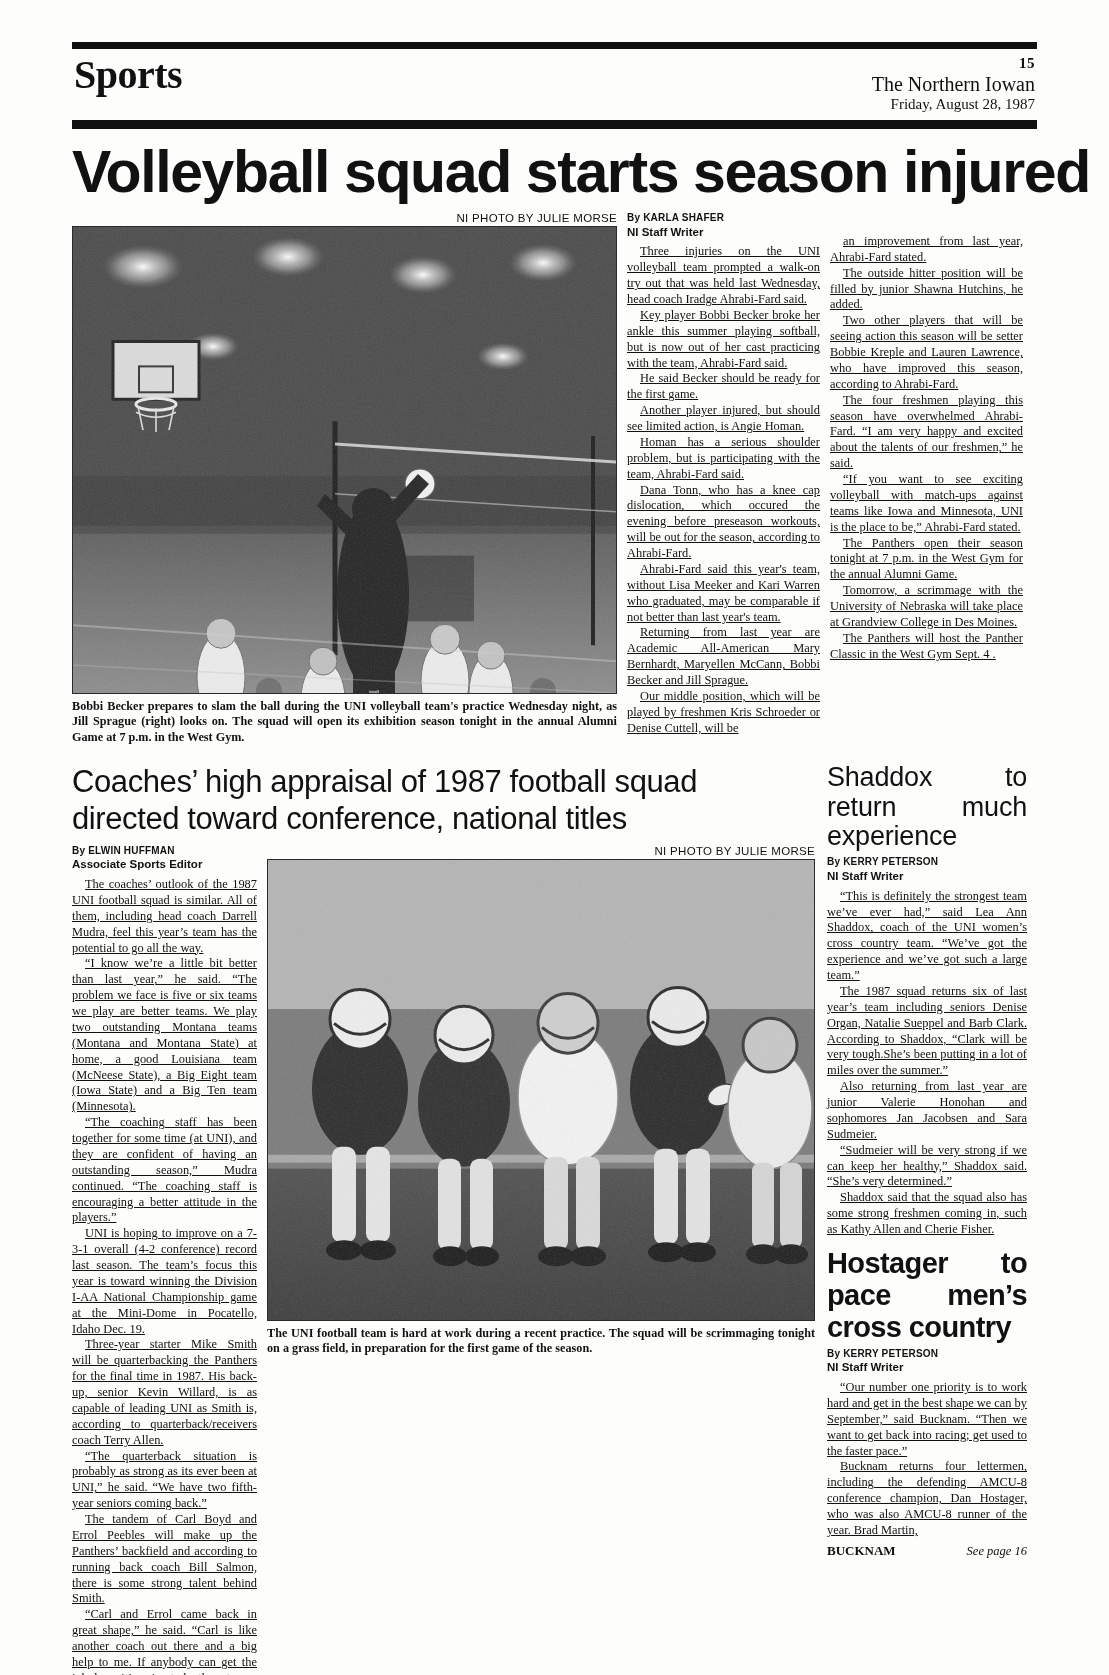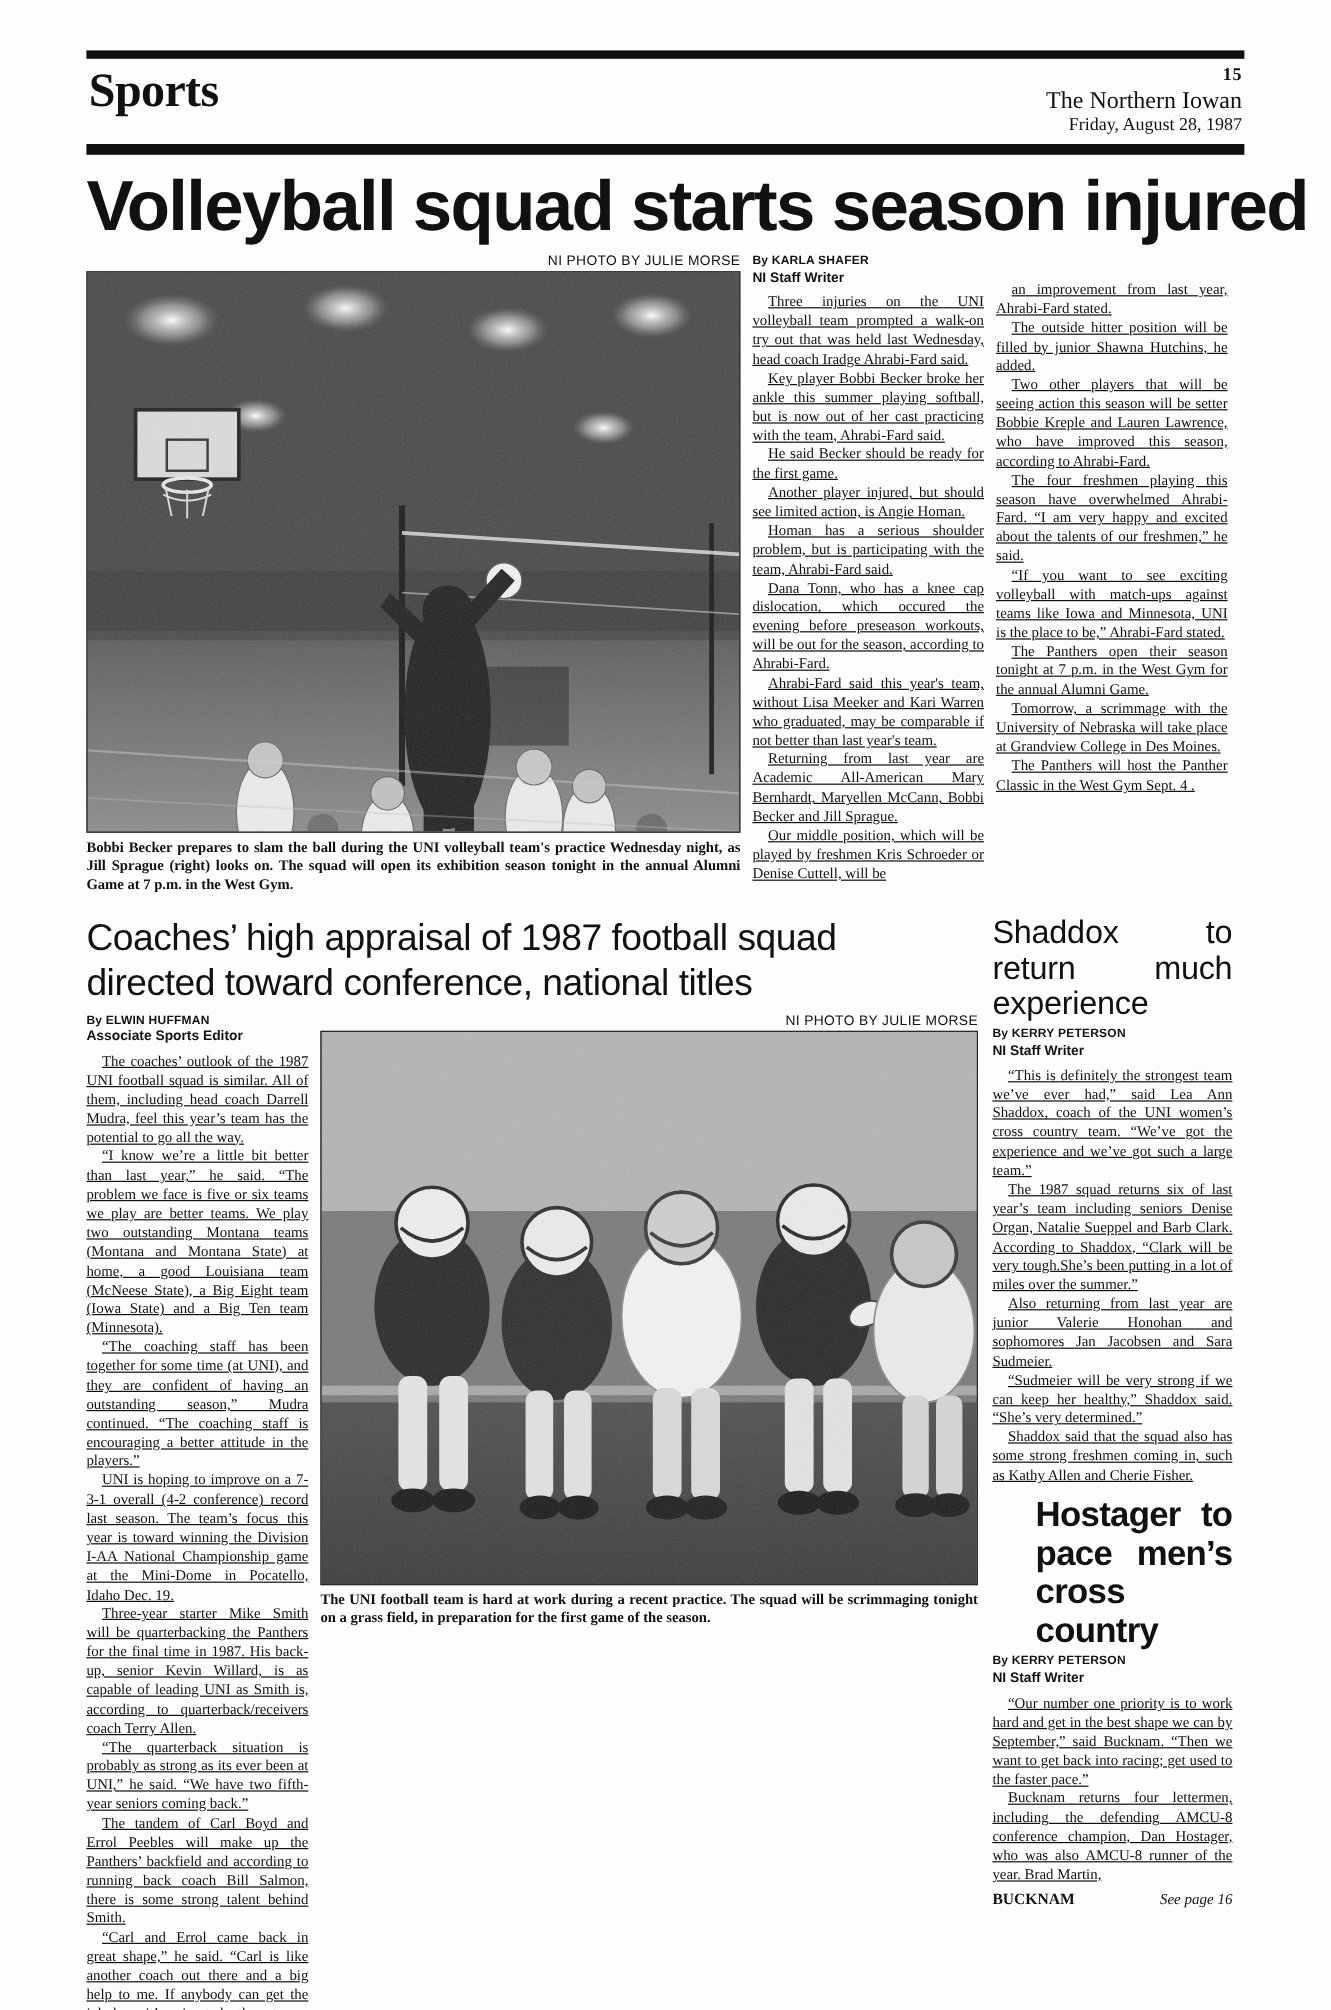--- a/index.html
+++ b/index.html
@@ -314,21 +314,21 @@
 
       <h3 class="rail-head">Shaddox to return much experience</h3>
       <div class="byline-name">By KERRY PETERSON</div>
       <div class="byline-title">NI Staff Writer</div>
       <p>“This is definitely the strongest team we’ve ever had,” said Lea Ann Shaddox, coach of the UNI women’s cross country team. “We’ve got the experience and we’ve got such a large team.”</p>
       <p>The 1987 squad returns six of last year’s team including seniors Denise Organ, Natalie Sueppel and Barb Clark. According to Shaddox, “Clark will be very tough.She’s been putting in a lot of miles over the summer.”</p>
       <p>Also returning from last year are junior Valerie Honohan and sophomores Jan Jacobsen and Sara Sudmeier.</p>
       <p>“Sudmeier will be very strong if we can keep her healthy,” Shaddox said. “She’s very determined.”</p>
       <p>Shaddox said that the squad also has some strong freshmen coming in, such as Kathy Allen and Cherie Fisher.</p>
 
-      <h3 class="rail-head bold" style="font-size:29px; margin-top:10px;margin-left:36px;">Hostager to pace men’s cross country</h3>
+      <h3 class="rail-head bold" style="font-size:29px; margin-top:10px;">Hostager to pace men’s cross country</h3>
       <div class="byline-name">By KERRY PETERSON</div>
       <div class="byline-title">NI Staff Writer</div>
       <p>“Our number one priority is to work hard and get in the best shape we can by September,” said Bucknam. “Then we want to get back into racing; get used to the faster pace.”</p>
       <p>Bucknam returns four lettermen, including the defending AMCU-8 conference champion, Dan Hostager, who was also AMCU-8 runner of the year. Brad Martin,</p>
 
       <div class="jump">
         <span class="label">BUCKNAM</span>
         <span class="see">See page 16</span>
       </div>
     </div>

